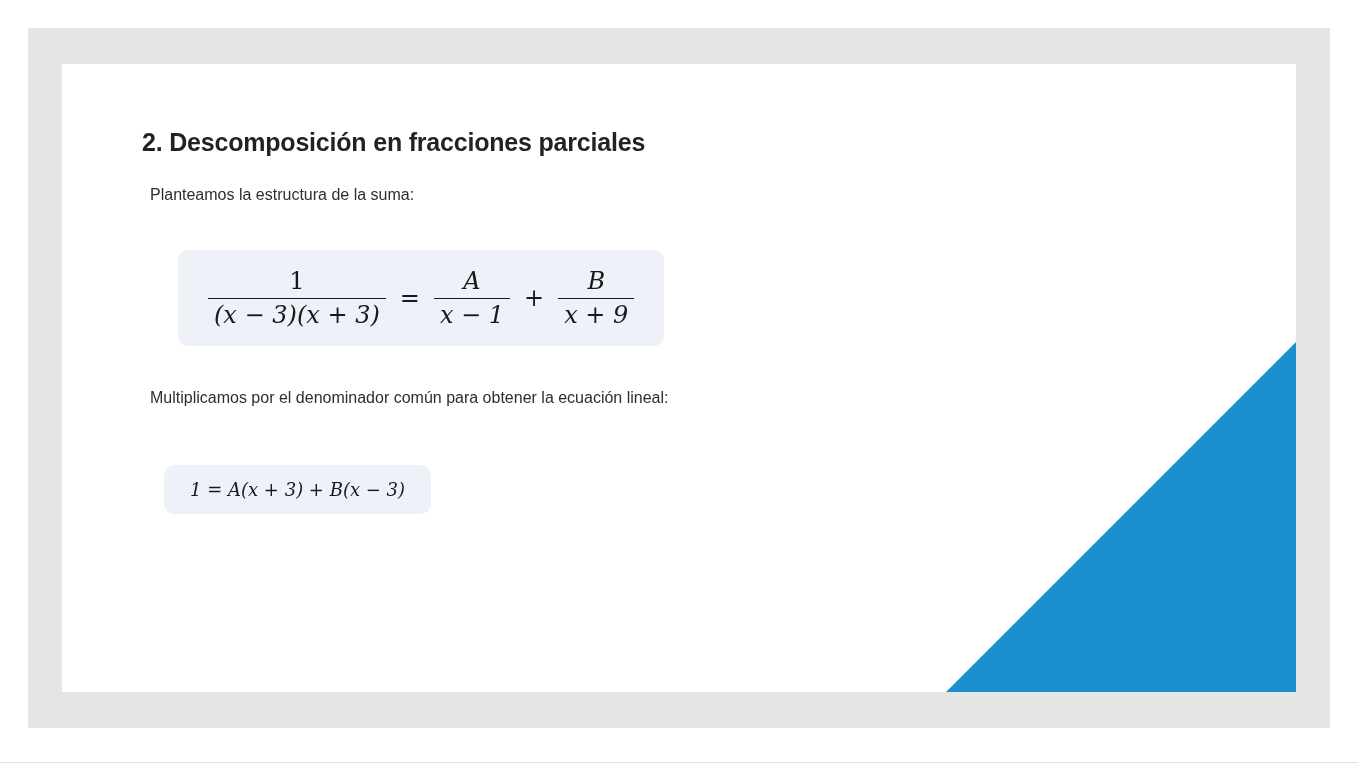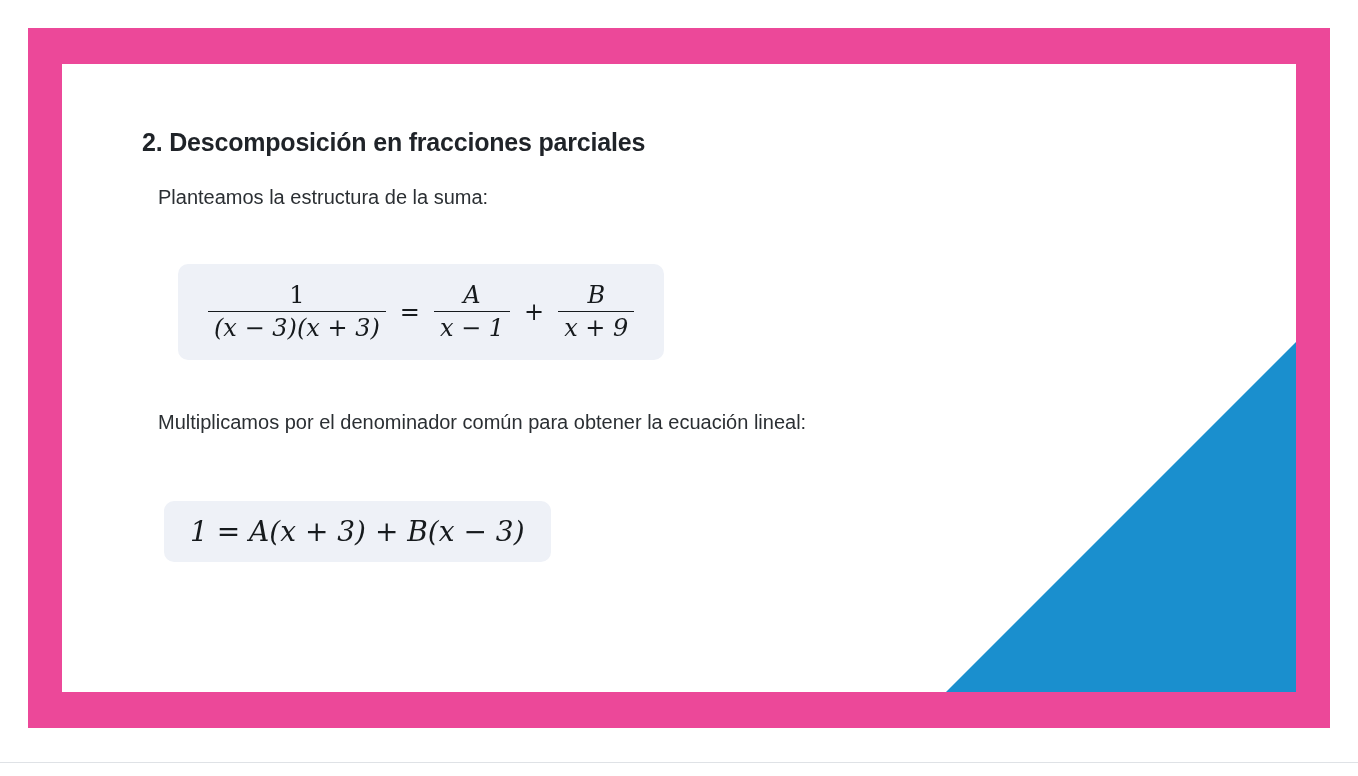--- a/index.html
+++ b/index.html
@@ -13,21 +13,21 @@
     font-family: "Liberation Sans", sans-serif;
     overflow: hidden;
   }
 
   .slide-outer {
     position: absolute;
     left: 28px;
     top: 28px;
     width: 1302px;
     height: 700px;
-    background: #ec4899;
+    background: #e5e5e5;
     overflow: hidden;
   }
 
   .slide-inner {
     position: absolute;
     left: 34px;
     top: 36px;
     width: 1234px;
     height: 628px;
     background: #ffffff;
@@ -54,41 +54,41 @@
 
   .heading {
     font-size: 25px;
     font-weight: bold;
     color: #1f2328;
     letter-spacing: -0.2px;
     margin: 0 0 26px 0;
   }
 
   .para {
-    font-size: 20px;
+    font-size: 16px;
     color: #2b2f33;
     line-height: 1.45;
-    margin: 16px;
+    margin: 8px;
     max-width: 830px;
   }
 
   .math-block {
     display: inline-block;
     background: #eef1f7;
     border-radius: 10px;
     padding: 18px 26px;
     margin: 36px 0 32px 36px;
     font-family: "DejaVu Serif", serif;
     color: #161a1d;
   }
 
   .math-block.small {
     padding: 14px 26px;
     margin: 48px 0 0 22px;
-    font-size: 28px;
+    font-size: 18px;
   }
 
   
   .mrow {
     display: inline-flex;
     align-items: center;
     font-size: 24px;
   }
   .frac {
     display: inline-flex;

